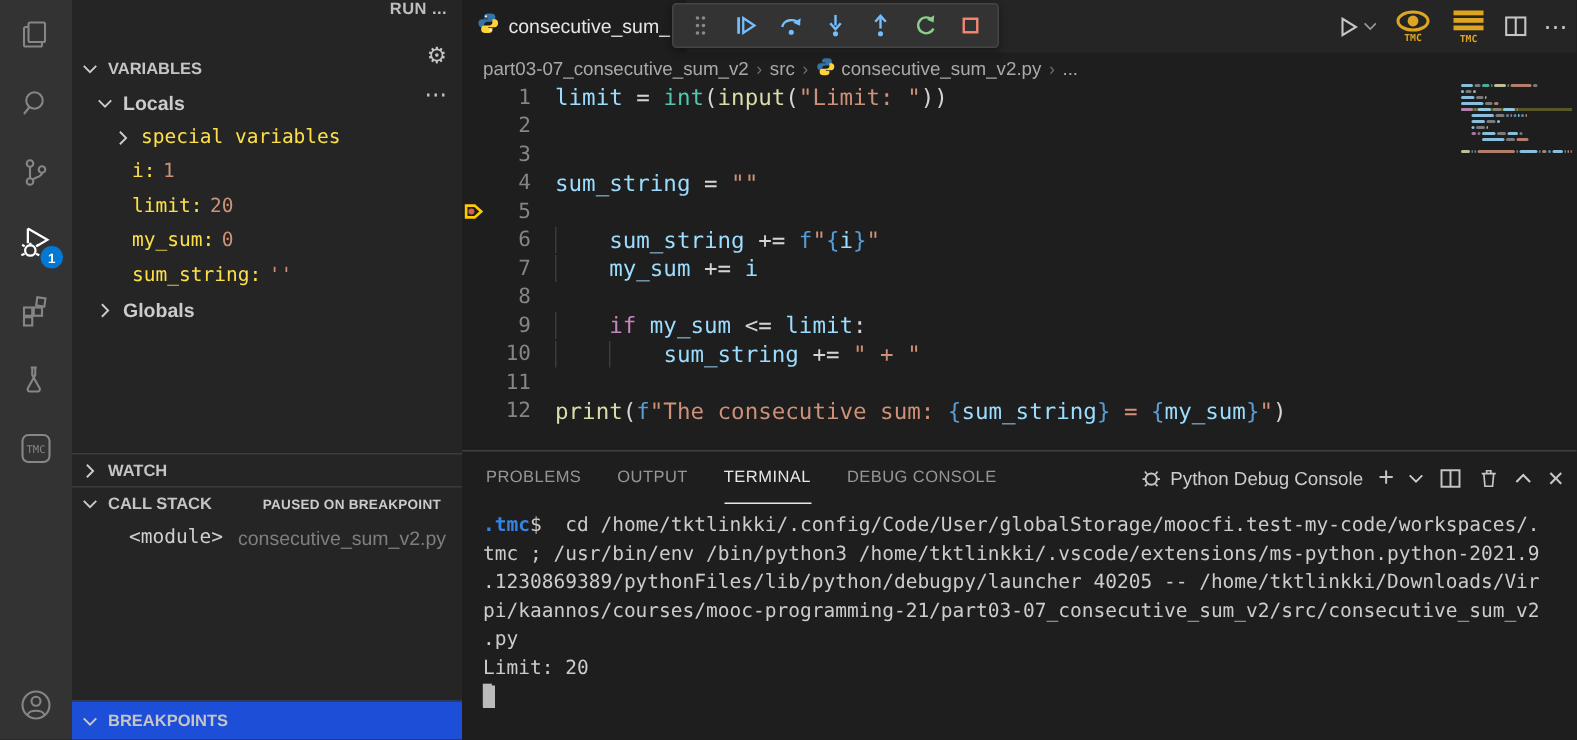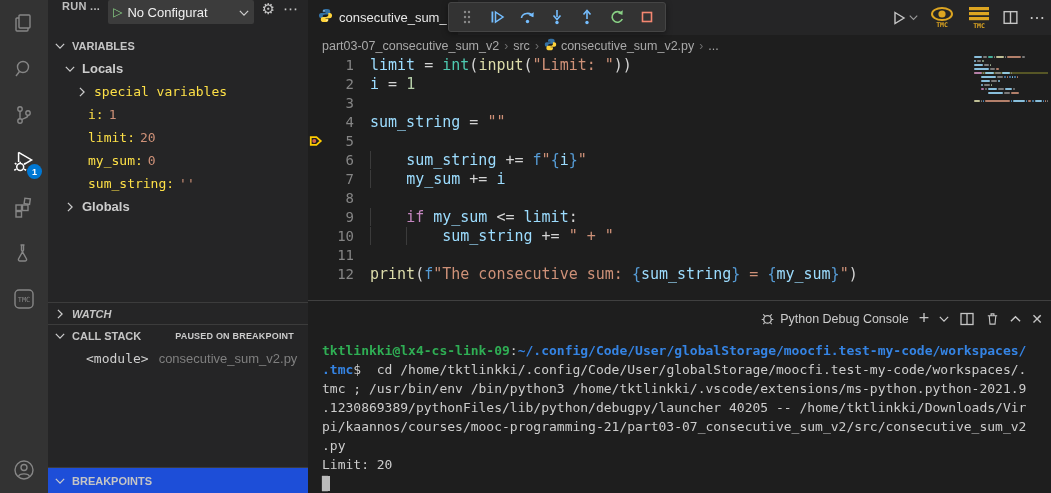--- a/index.html
+++ b/index.html
@@ -11,42 +11,42 @@
   #activitybar { position:absolute; left:0; top:0; width:48px; height:493px; background:#333333; z-index:5; }
   .ab-item { width:48px; height:46px; display:flex; align-items:center; justify-content:center; position:relative; color:#868686; }
   .ab-item.active { color:#ffffff; }
   .ab-item svg { stroke:currentColor; fill:none; stroke-width:1.4; }
   .ab-bottom { position:absolute; bottom:0; left:0; width:48px; }
   .badge { position:absolute; right:6px; bottom:5px; min-width:15px; height:15px; border-radius:8px;
     background:#0078d4; color:#fff; font-size:9px; display:flex; align-items:center; justify-content:center; font-weight:bold; }
 
   
   #sidebar { position:absolute; left:48px; top:0; width:260px; height:493px; background:#252526; z-index:4; font-size:13px; }
-  #sidebar-toolbar { height:35px; display:flex; align-items:flex-start; padding:0 10px 0 14px; gap:8px; }
+  #sidebar-toolbar { height:35px; display:flex; align-items:flex-end; padding:0 10px 0 14px; gap:8px;flex-direction:column; }
   #run-label { font-size:11px; font-weight:bold; color:#bfbfbf; letter-spacing:.3px; white-space:nowrap; }
   #config-dropdown { flex:1; height:24px; background:#3c3c3c; border-radius:2px; display:flex; align-items:center;
     padding:0 5px; gap:5px; color:#f0f0f0; font-size:13px; overflow:hidden; cursor:pointer; }
   #config-dropdown .play { color:#89d185; font-size:12px; }
   #config-dropdown .lbl { flex:1; white-space:nowrap; overflow:hidden; }
   .chev svg, .chevup svg { stroke:#cccccc; fill:none; stroke-width:1.5; }
   .tool-ic { color:#c5c5c5; font-size:15px; cursor:pointer; }
 
   .sec-header { height:22px; display:flex; align-items:center; gap:4px; padding:0 4px;
     font-size:11px; font-weight:bold; color:#c5c5c5; cursor:pointer; }
   .sec-header .twist { width:16px; display:flex; justify-content:center; }
   #vars-body { height:245px; overflow:hidden; }
   .tree-row { height:23px; display:flex; align-items:center; gap:4px; cursor:pointer; }
   .tree-row .twist { width:16px; display:flex; justify-content:center; }
   .tree-row.bold { font-weight:bold; }
   .var-leaf { padding-left:40px; font-family:"DejaVu Sans Mono", monospace; font-size:13px; height:23px; display:flex; align-items:center; cursor:pointer; }
   .vname { color:#fde047; }
   .vval  { color:#ce9178; padding-left:5px; }
   .border-t { border-top:1px solid #3c3c3c; }
 
-  #watch-header { height:22px;font-style:italic; }
+  #watch-header { height:22px; }
   #callstack-sec { height:143px; }
   #cs-status { margin-left:auto; font-size:9px; color:#cccccc; letter-spacing:.2px; padding-right:10px; }
   .frame-row { height:22px; display:flex; align-items:center; padding-left:38px; gap:10px; cursor:pointer; }
   .frame-name { font-family:"DejaVu Sans Mono", monospace; font-size:13px; color:#cfcfcf; }
   .frame-file { color:#7f7f7f; font-size:13px; }
   #breakpoints-header { position:absolute; bottom:0; left:0; width:100%; height:26px; border-top:1px solid #3c3c3c; background:#1d4ed8; }
 
   
   #main { position:absolute; left:308px; top:0; right:0; height:378px; background:#1e1e1e; }
   #tabbar { height:35px; background:#252526; display:flex; position:relative; }
@@ -394,21 +394,20 @@
         <div class="code-row">
           <div class="gutter">
             <span class="ln">1</span>
           </div>
           <div class="ltext"><span class="tk-v">limit</span><span class="tk-w"> = </span><span class="tk-t">int</span><span class="tk-w">(</span><span class="tk-y">input</span><span class="tk-w">(</span><span class="tk-s">"Limit: "</span><span class="tk-w">))</span></div>
         </div>
         <div class="code-row">
           <div class="gutter">
             <span class="ln">2</span>
           </div>
-          <div class="ltext"><span class="tk-v">i</span><span class="tk-w"> = </span><span class="tk-n">1</span></div>
         </div>
         <div class="code-row">
           <div class="gutter">
             <span class="ln">3</span>
           </div>
         </div>
         <div class="code-row">
           <div class="gutter">
             <span class="ln">4</span>
           </div>
@@ -552,20 +551,26 @@
           <span class="mm-seg" style="width: 9px; background: rgb(156, 220, 254);"></span>
           <span class="mm-seg" style="width: 1.5px; background: rgb(86, 156, 214);"></span>
           <span class="mm-seg" style="width: 1.5px; background: rgb(206, 145, 120);"></span>
           <span class="mm-seg" style="width: 1.5px; background: rgb(139, 139, 139);"></span>
         </div>
       </div>
   </div>
 
   <div id="panel">
     <div id="panel-header">
+      <div id="panel-tabs">
+          <div class="panel-tab">PROBLEMS</div>
+          <div class="panel-tab">OUTPUT</div>
+          <div class="panel-tab active">TERMINAL</div>
+          <div class="panel-tab">DEBUG CONSOLE</div>
+        </div>
       <div id="panel-right">
         <span id="console-label">
           <svg width="15" height="15" viewBox="0 0 16 16">
               <circle cx="8" cy="9" r="4" fill="none" stroke="#c5c5c5" stroke-width="1.4"></circle>
               <path d="M5 5.5 L3.5 3.5 M11 5.5 L12.5 3.5 M3.8 9 H1.8 M12.2 9 H14.2 M5 12.5 L3.5 14 M11 12.5 L12.5 14" stroke="#c5c5c5" stroke-width="1.2"></path>
             </svg>
           <span>Python Debug Console</span>
         </span>
         <span class="p-ic" style="font-size:18px">+</span>
         <span class="p-ic chev">
@@ -586,21 +591,20 @@
         </span>
         <span class="p-ic chevup">
             <svg width="11" height="8" viewBox="0 0 12 8">
               <path d="M1 6.5 L6 1.5 L11 6.5" fill="none"></path>
             </svg>
           </span>
         <span class="p-ic" style="font-size:14px">✕</span>
       </div>
     </div>
     <div id="terminal">
-        <div class="term-line"><span class="t-g">tktlinkki@lx4-cs-link-09</span><span class="t-w">:</span><span class="t-b">~/.config/Code/User/globalStorage/moocfi.test-my-code/workspaces/</span></div>
         <div class="term-line"><span class="t-b">.tmc</span><span class="t-w">$  cd /home/tktlinkki/.config/Code/User/globalStorage/moocfi.test-my-code/workspaces/.</span></div>
         <div class="term-line"><span class="t-w">tmc ; /usr/bin/env /bin/python3 /home/tktlinkki/.vscode/extensions/ms-python.python-2021.9</span></div>
         <div class="term-line"><span class="t-w">.1230869389/pythonFiles/lib/python/debugpy/launcher 40205 -- /home/tktlinkki/Downloads/Vir</span></div>
         <div class="term-line"><span class="t-w">pi/kaannos/courses/mooc-programming-21/part03-07_consecutive_sum_v2/src/consecutive_sum_v2</span></div>
         <div class="term-line"><span class="t-w">.py</span></div>
         <div class="term-line"><span class="t-w">Limit: 20</span></div>
         <div class="term-line"><span class="t-cursor">▊</span></div>
       </div>
   </div>
 </div>

